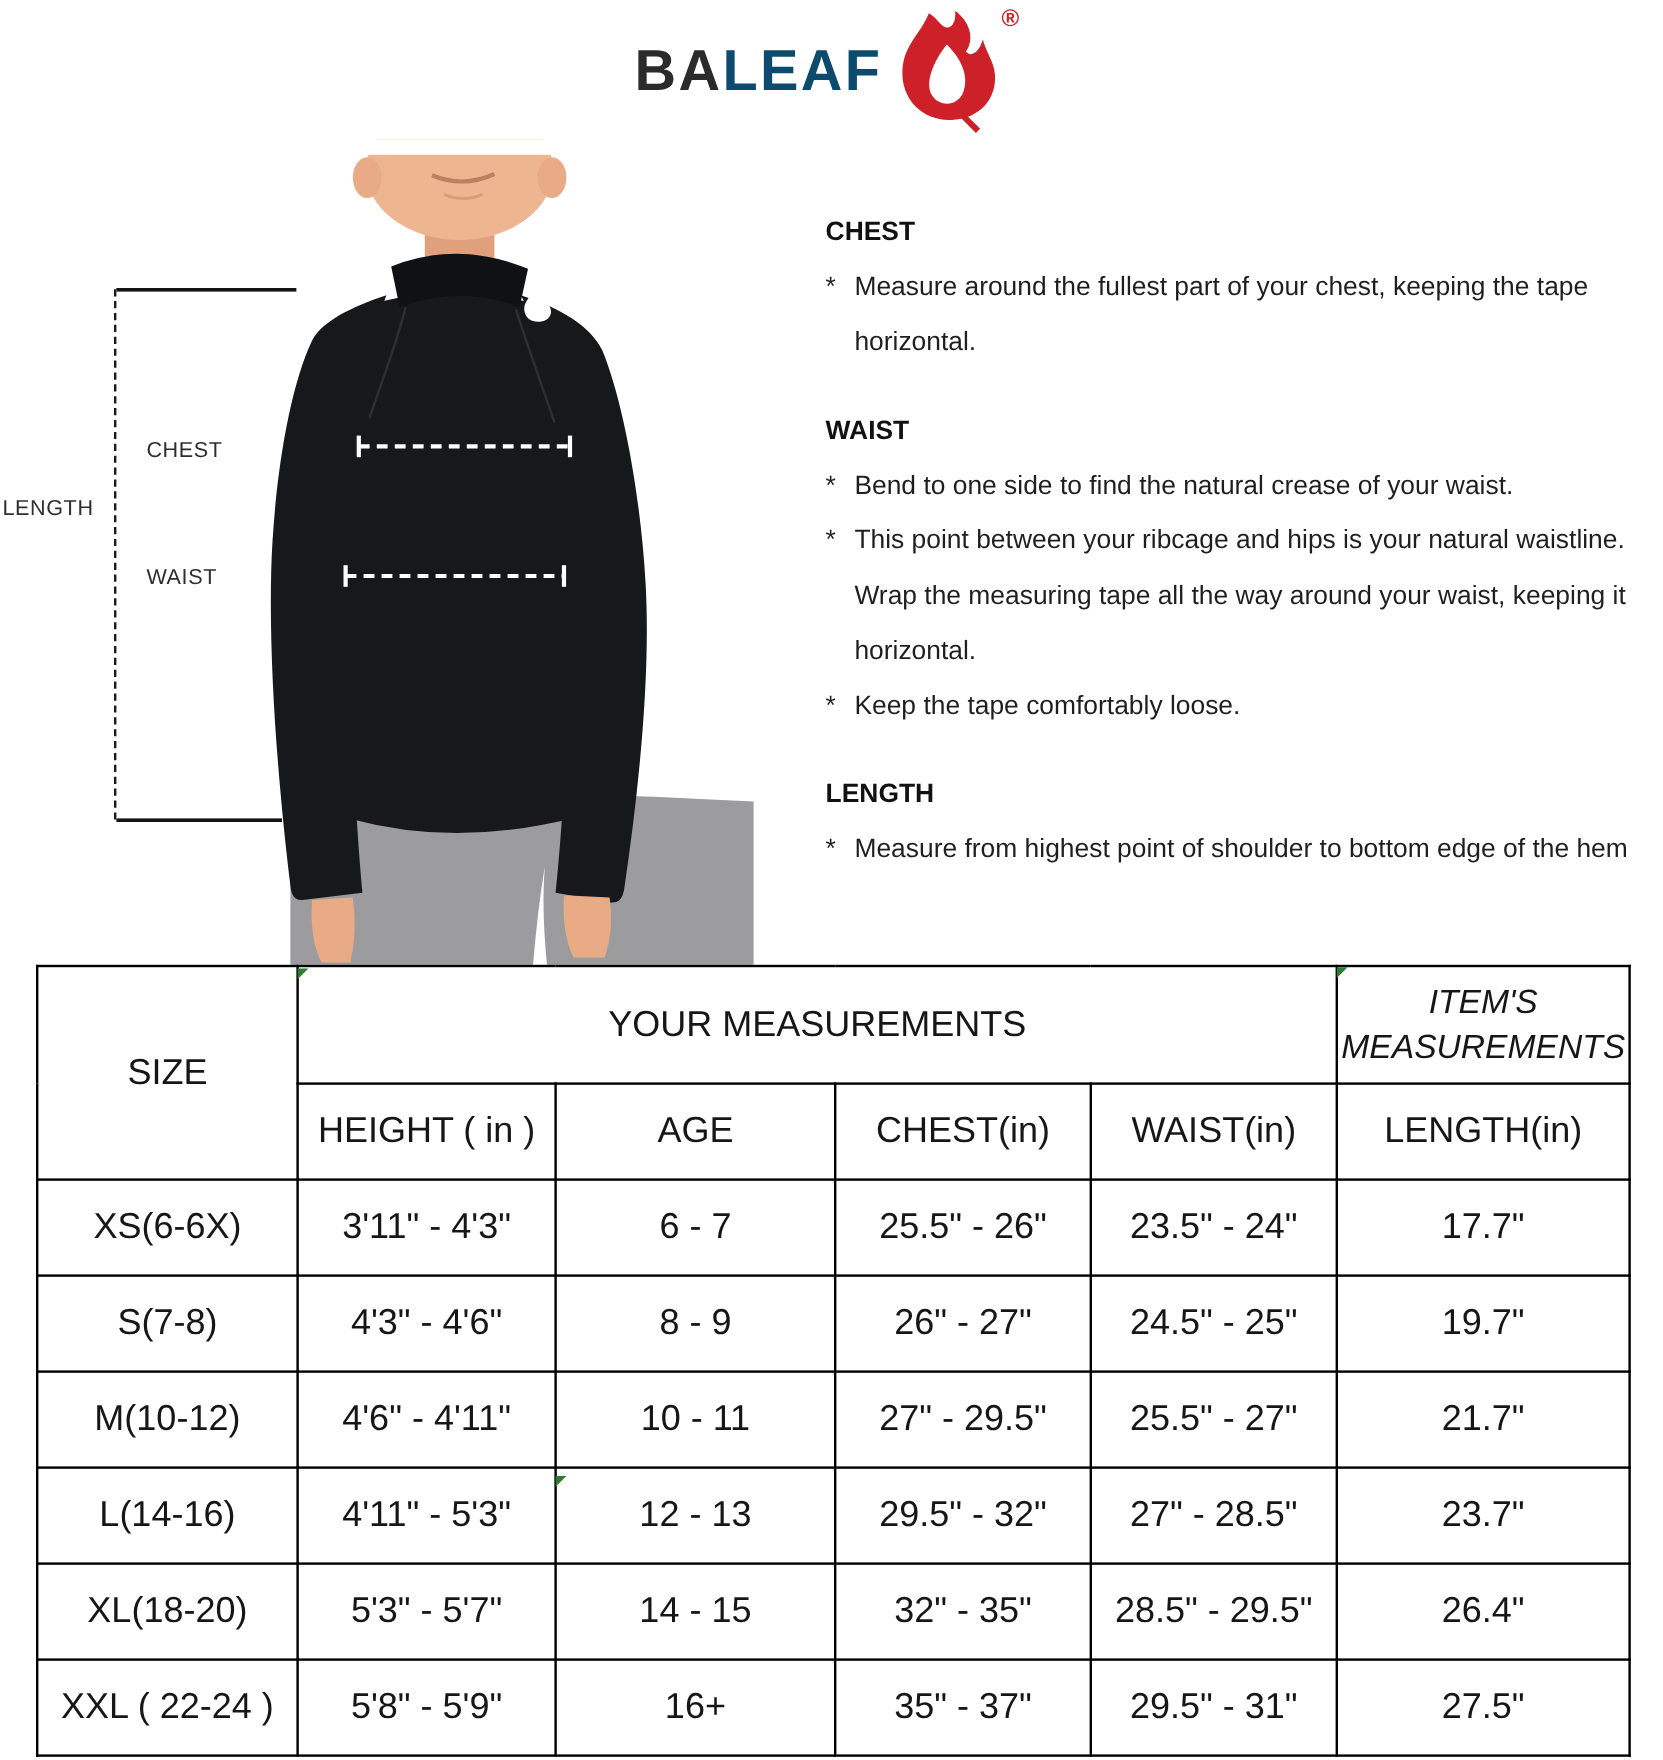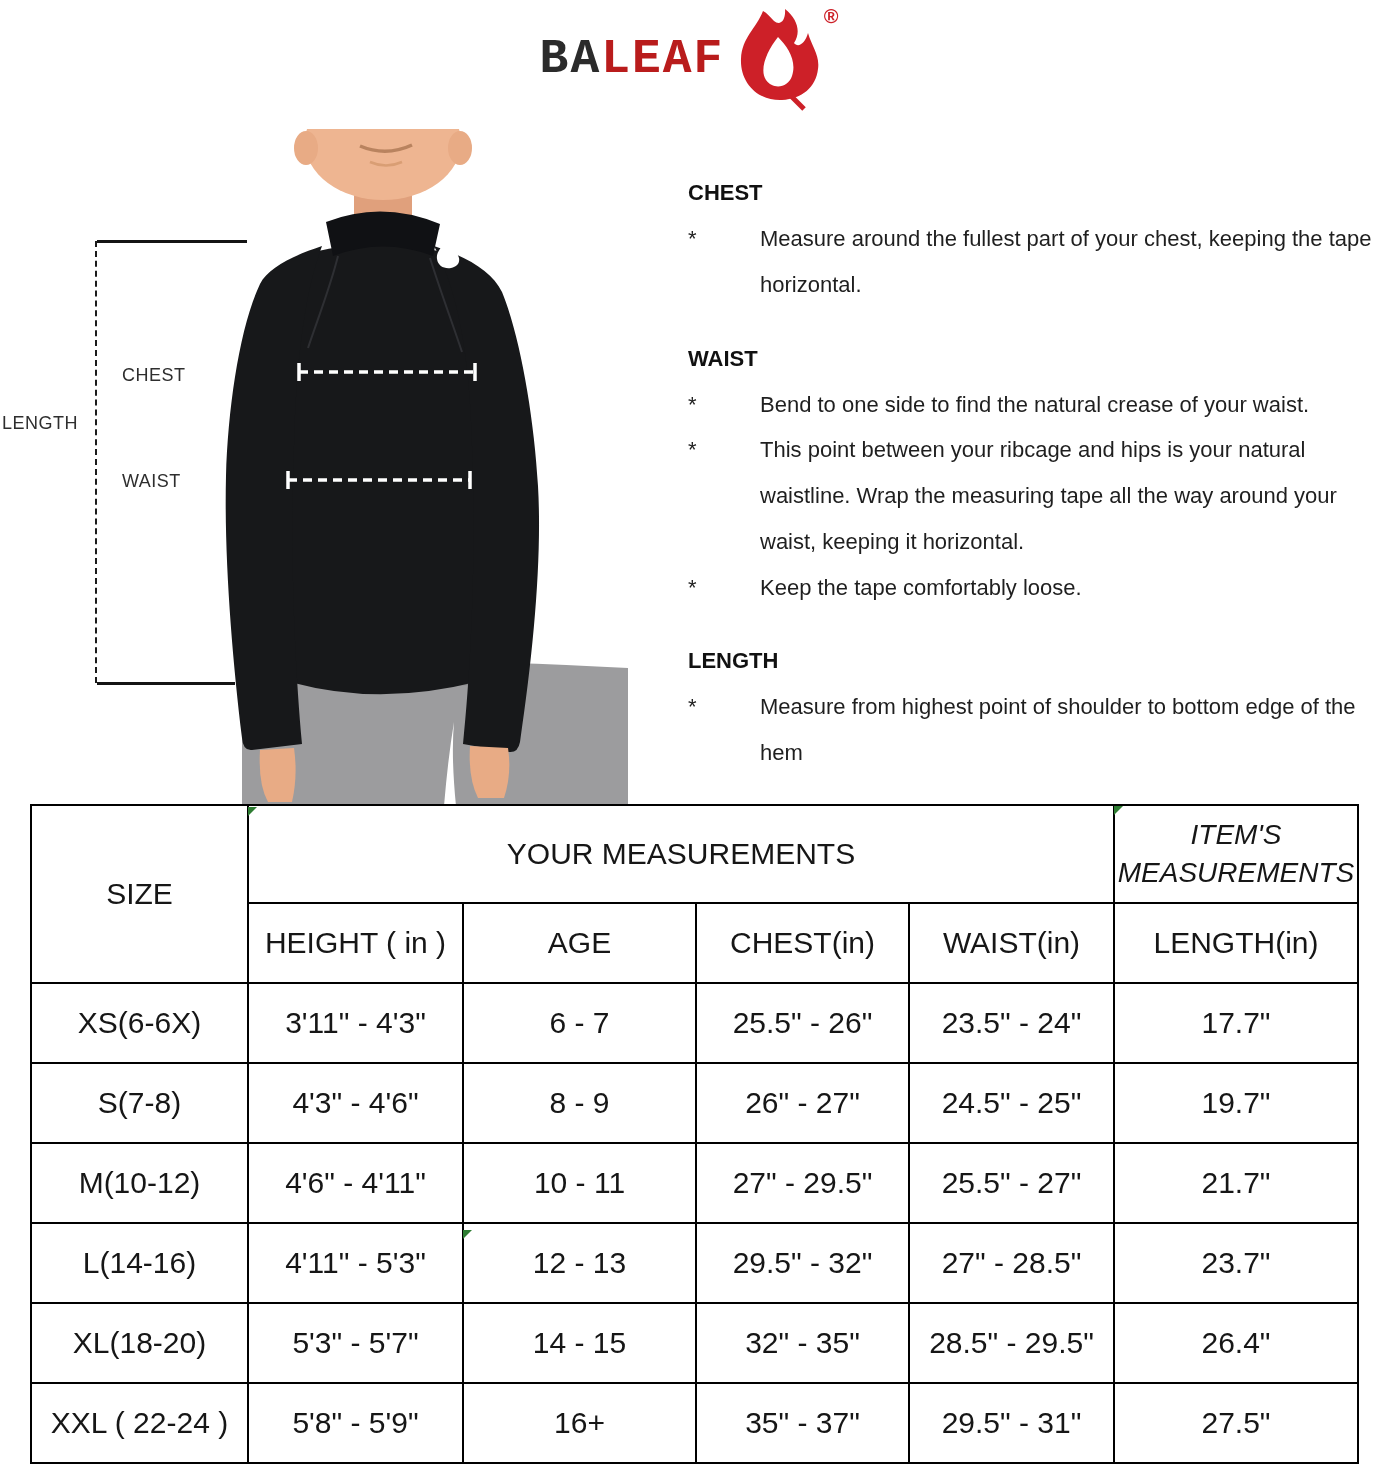--- a/index.html
+++ b/index.html
@@ -3,40 +3,40 @@
 <meta charset="utf-8">
 <style>
   html,body{margin:0;padding:0;background:#fff;}
   #canvas{
     position:relative;width:1386px;height:1467px;background:#fff;overflow:hidden;
     font-family:"Liberation Sans",sans-serif;color:#1a1a1a;
   }
   
   .hdr{position:absolute;top:0;left:0;width:100%;height:118px;
     display:flex;align-items:center;justify-content:center;}
-  .brand{font-size:48px;font-weight:bold;letter-spacing:2px;display:flex;align-items:center;font-family:Liberation Mono, monospace;}
+  .brand{font-size:48px;font-weight:bold;letter-spacing:2px;display:flex;align-items:center;}
   .brand .ba{color:#2b2b2b;}
-  .brand .leaf-txt{color:#b91c1c;}
+  .brand .leaf-txt{color:#0c4a6e;}
   .leaf-wrap{position:relative;width:104px;height:104px;margin:0 14px 0 4px;}
   .leaf-wrap .reg{position:absolute;top:-2px;right:-6px;font-size:20px;font-weight:bold;color:#cd2028;}
   .title{font-size:46px;font-weight:bold;color:#151515;letter-spacing:7px;word-spacing:20px;margin-left:22px;}
   
   .fig-label{position:absolute;font-size:18px;color:#2e2e2e;letter-spacing:.5px;}
   .bracket{position:absolute;background:transparent;}
   .bk-top{left:97px;top:240px;width:150px;border-top:3px solid #141414;}
   .bk-bottom{left:97px;top:682px;width:138px;border-top:3px solid #141414;}
   .bk-vert{left:95px;top:241px;height:442px;border-left:2.5px dashed #1a1a1a;}
   .boy-svg{position:absolute;left:220px;top:116px;width:480px;height:690px;}
   
   .instr{position:absolute;left:688px;top:180px;width:698px;}
   .section{margin-bottom:38px;}
   .section h3{margin:0 0 10px 0;font-size:22px;font-weight:bold;color:#111;}
   .bullet{display:flex;font-size:22px;line-height:2.08;color:#1f1f1f;}
   .bullet .star{width:24px;flex:0 0 24px;}
-  .bullet .btext{flex:1;margin-left:48px;}
+  .bullet .btext{flex:1;}
   .section.last-gap{margin-top:12px;}
   
   table.size{position:absolute;left:30px;top:804px;width:1327px;border-collapse:collapse;
     background:#fff;table-layout:fixed;font-size:30px;color:#161616;}
   table.size th,table.size td{border:2px solid #000;text-align:center;vertical-align:middle;
     font-weight:normal;padding:0;overflow:hidden;}
   tr.h1{height:98px;} tr.h2{height:80px;} tr.dr{height:80px;}
   td.size-head{font-size:30px;}
   th.item-head{font-size:28px;line-height:1.35;font-style:italic;}
   .artifact{position:absolute;width:0;height:0;border-top:9px solid #2e7d32;border-right:9px solid transparent;}

